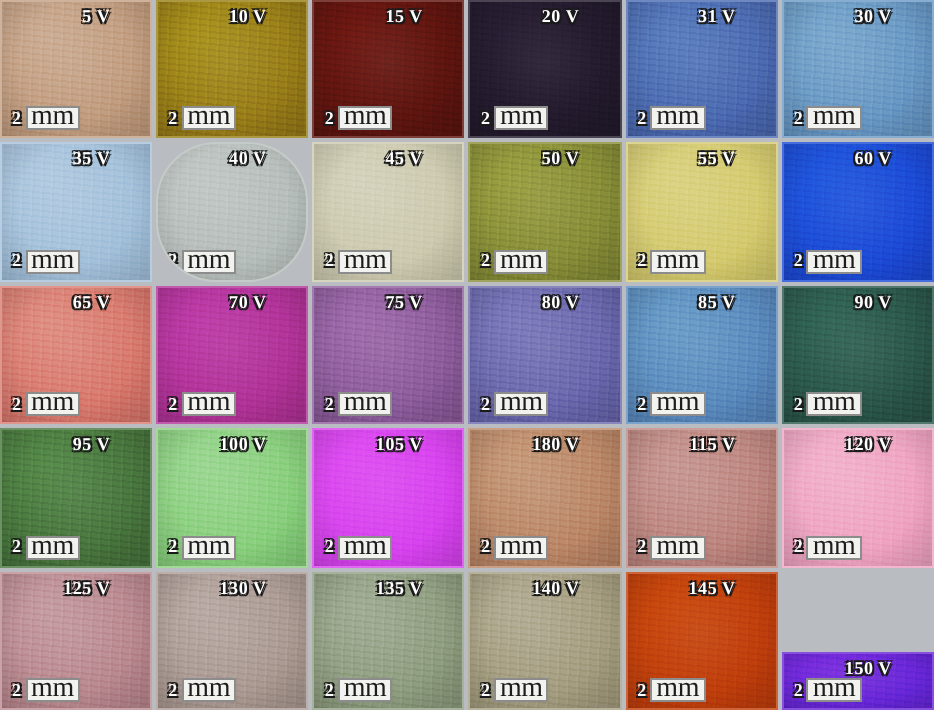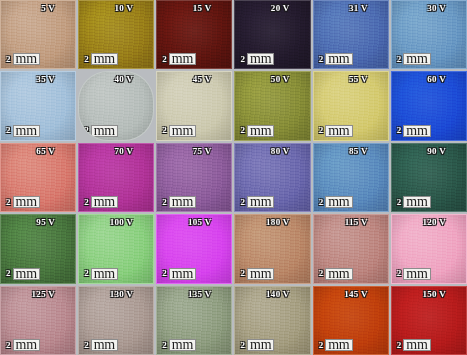--- a/index.html
+++ b/index.html
@@ -335,21 +335,21 @@
     </div>
     <div class="cell" style="background: #c2410c; padding-left: 39px;">
       <div class="tex"></div>
       <div class="vig"></div>
       <div class="volt">145 V</div>
       <div class="scalebar">
         <span class="sb-num">2</span>
         <span class="sb-unit">mm</span>
       </div>
     </div>
-    <div class="cell" style="background: #b91c1c;">
+    <div class="cell" style="background: #6d28d9; margin-top: 40px;">
       <div class="tex"></div>
       <div class="vig"></div>
       <div class="volt">150 V</div>
       <div class="scalebar">
         <span class="sb-num">2</span>
         <span class="sb-unit">mm</span>
       </div>
     </div>
   </div>
 

